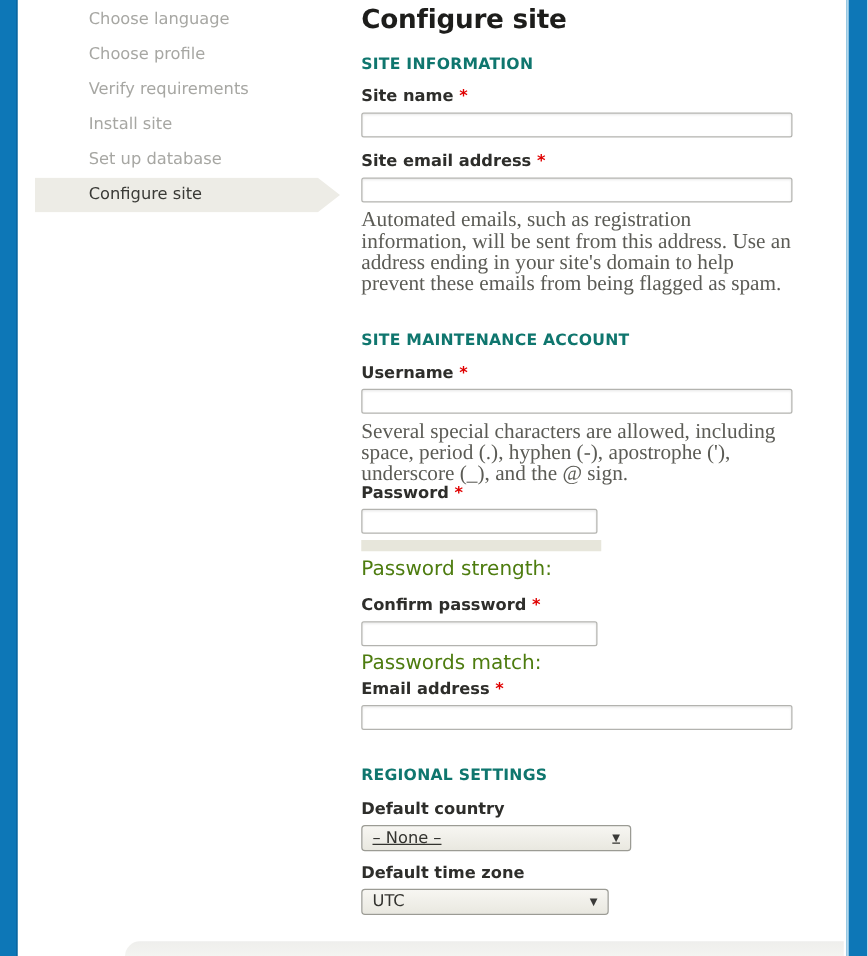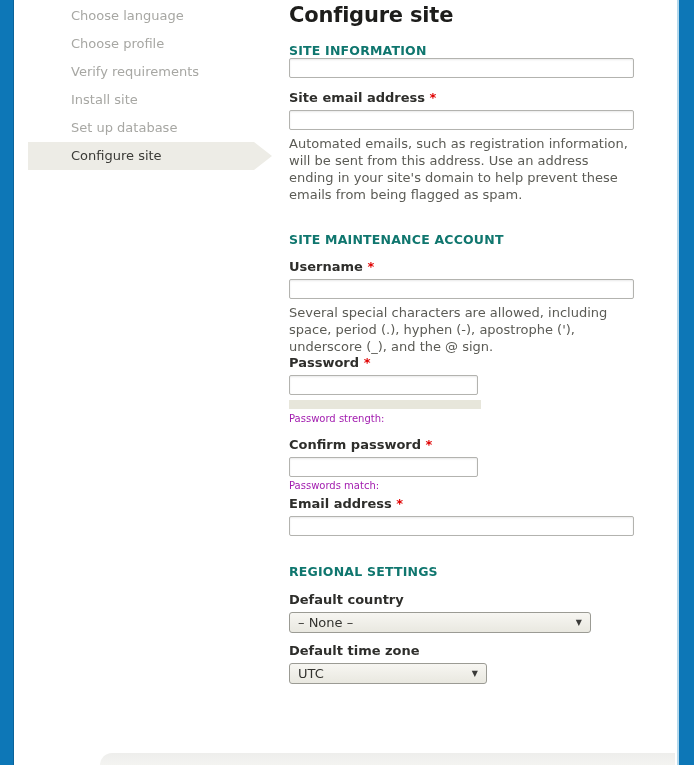--- a/index.html
+++ b/index.html
@@ -49,42 +49,43 @@
   input.text {
     display: block; width: 345px; height: 20px;
     border: 1px solid #b3b3af; border-radius: 2px;
     background: #fff; box-shadow: inset 0 1px 2px rgba(0,0,0,0.09);
     font-size: 13px; padding: 1px 6px; color: #333;
     font-family: inherit; outline: none;
   }
   input.text.short { width: 189px; }
 
   .help-text {
-    font-size: 13px; line-height: 17px; color: #5b5b55;
+    font-size: 17px; line-height: 17px; color: #5b5b55;
     margin-top: 5px;
+    font-family: Liberation Serif, serif;
   }
   .strength-bar {
     width: 192px; height: 9px; background: #e7e6db; margin-top: 5px;
   }
-  .inline-status { font-size: 10px; color: #a21caf; margin-top: 4px; }
+  .inline-status { font-size: 16px; color: #4d7c0f; margin-top: 4px; }
   .inline-status.match { margin-top: 3px; }
 
   .mt-pass { margin-top: 0; }
   .mt-confirm { margin-top: 13px; }
   .mt-email { margin-top: 5px; }
 
   .select {
     display: flex; align-items: center; justify-content: space-between;
     height: 21px; padding: 0 8px;
     margin-top: 0;
     background: linear-gradient(#f7f6f2, #e9e8e0);
     border: 1px solid #9b9b94; border-radius: 3px;
     font-size: 13px; color: #33332f; cursor: default;
   }
-  .select.country { width: 302px; }
+  .select.country { width: 216px; text-decoration: underline; }
   .select.timezone { width: 198px; margin-top: 0; text-align: center; }
   .select .arrow { font-size: 8px; color: #3a3a38; line-height: 1; }
   .label-country { margin-top: 13px; }
   .label-tz { margin-top: 10px; }
 
   .footer-fade {
     position: absolute; bottom: 0; left: 85px; right: 0; height: 12px;
     background: linear-gradient(to bottom, #eeeeec, #f4f4f1);
     border-top-left-radius: 14px; z-index: 1;
   }
@@ -105,20 +106,24 @@
     <div class="step">Set up database</div>
     <div class="step active">Configure site</div>
   </div>
 
   <div class="main">
 
     <h1 class="page-title">Configure site</h1>
 
     <div class="section-heading">SITE INFORMATION</div>
 
+    <label class="field-label">
+      <span>Site name</span>
+      <span class="req">*</span>
+    </label>
     <input class="text" type="text" style="">
 
     <label class="field-label">
       <span>Site email address</span>
       <span class="req">*</span>
     </label>
     <input class="text" type="text" style="">
     <div class="help-text">Automated emails, such as registration information, will be sent from this address. Use an address ending in your site's domain to help prevent these emails from being flagged as spam.</div>
 
     <div class="section-heading maintenance">SITE MAINTENANCE ACCOUNT</div>

